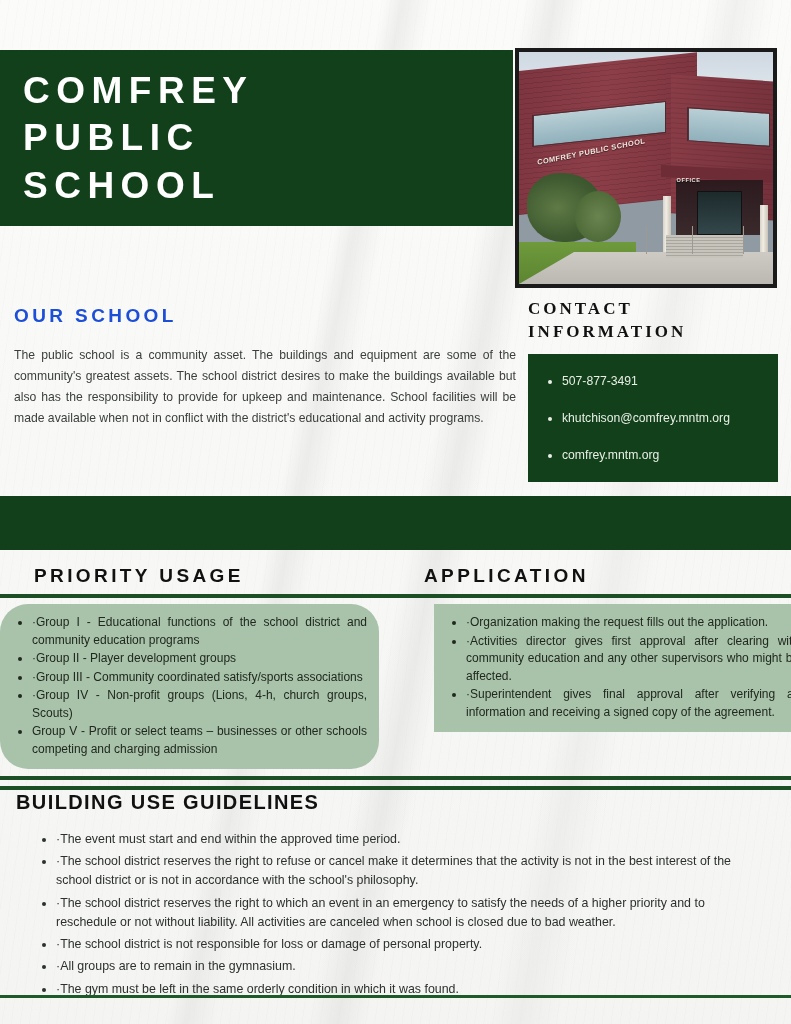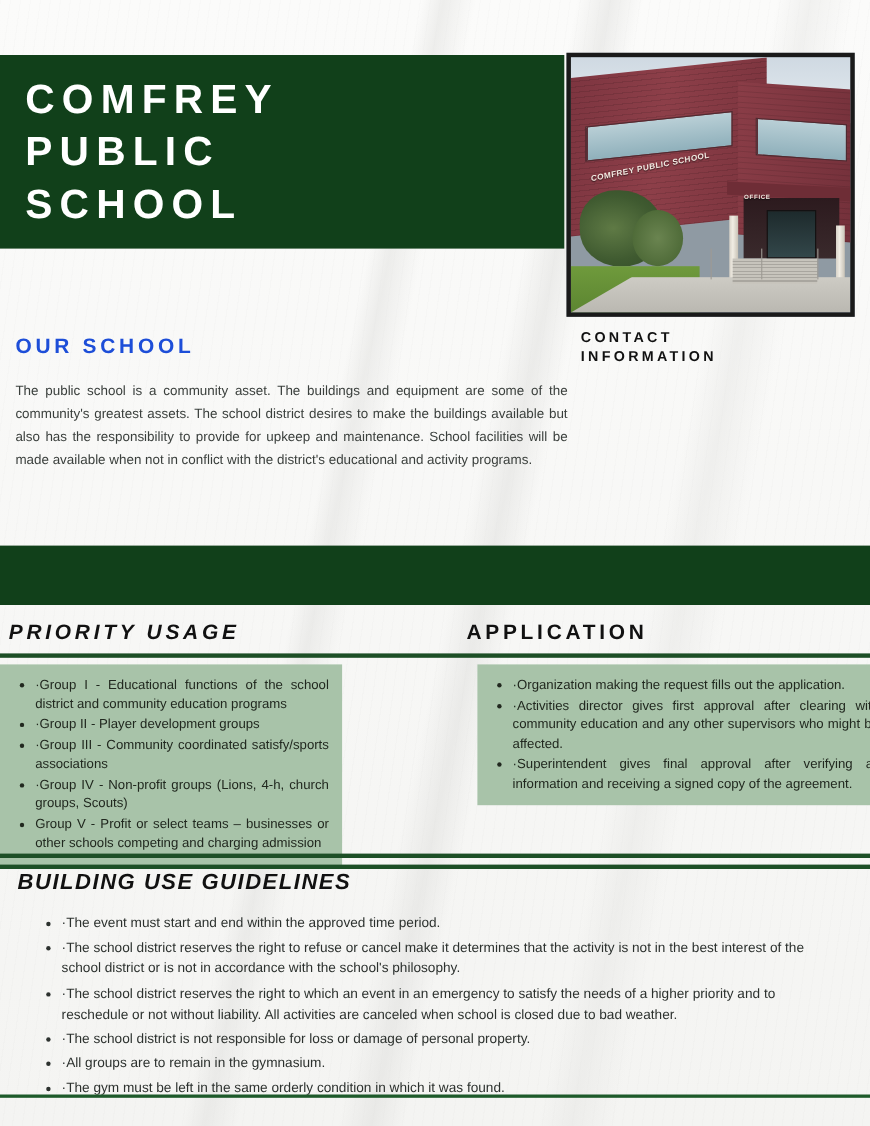--- a/index.html
+++ b/index.html
@@ -205,27 +205,28 @@
     line-height: 1.72;
     color: #3a3f3c;
     text-align: justify;
     margin: 0;
     width: 502px;
   }
 
   
   .contact { left: 528px; top: 298px; width: 250px; }
   .contact-title {
-    font-size: 13px;
+    font-size: 17px;
     font-weight: 700;
     color: #111111;
     letter-spacing: 3px;
     line-height: 1.34;
     margin: 0 0 10px 0;
     white-space: pre-line;
+    font-family: Liberation Serif, serif;
   }
   .contact-box {
     background: #11401a;
     width: 250px;
     padding: 18px 12px 16px 12px;
     box-sizing: border-box;
   }
   .contact-box ul {
     margin: 0;
     padding-left: 22px;
@@ -242,21 +243,21 @@
   
   .mid-band {
     left: 0;
     top: 496px;
     width: 791px;
     height: 54px;
     background: #11401a;
   }
 
   
-  .col-head-left  { left: 8px;  top: 565px; font-style: italic; }
+  .col-head-left  { left: 34px;  top: 565px; }
   .col-head-right { left: 424px; top: 565px; }
   .col-title {
     font-size: 19px;
     font-weight: 700;
     color: #111111;
     letter-spacing: 3.4px;
     margin: 0;
   }
   .rule-wide {
     left: 0;
@@ -273,22 +274,23 @@
     background: #1d5a2a;
   }
 
   .sage-box {
     background: #a8c3a9;
     box-sizing: border-box;
   }
   .box-priority {
     left: 0;
     top: 604px;
-    width: 311px;
+    width: 379px;
     padding: 10px 12px 10px 6px;
+    border-radius: 28px;
   }
   .box-application {
     left: 434px;
     top: 604px;
     width: 377px;
     padding: 10px 12px 10px 6px;
   }
   .sage-box ul {
     margin: 0;
     padding-left: 26px;
@@ -303,21 +305,20 @@
   }
 
   
   .guidelines-head { left: 16px; top: 791px; }
   .guidelines-title {
     font-size: 20px;
     font-weight: 700;
     color: #111111;
     letter-spacing: 1.4px;
     margin: 0;
-    font-style: italic;
   }
   .guidelines-body { left: 18px; top: 818px; width: 760px; }
   .guidelines-body ul {
     margin: 12px;
     padding-left: 26px;
     list-style: disc;
   }
   .guidelines-body li {
     font-size: 12.4px;
     line-height: 1.55;
@@ -362,20 +363,27 @@
 </div>
 
 <div class="layer our-school">
   <h2 class="sec-title">OUR SCHOOL</h2>
   <p class="body-copy">The public school is a community asset. The buildings and equipment are some of the community's greatest assets. The school district desires to make the buildings available but also has the responsibility to provide for upkeep and maintenance. School facilities will be made available when not in conflict with the district's educational and activity programs.</p>
 </div>
 
 <div class="layer contact">
   <h2 class="contact-title">CONTACT
 INFORMATION</h2>
+  <div class="contact-box">
+    <ul>
+      <li>507-877-3491</li>
+      <li>khutchison@comfrey.mntm.org</li>
+      <li>comfrey.mntm.org</li>
+    </ul>
+  </div>
 </div>
 
 <div class="layer mid-band"></div>
 
 <div class="layer col-head-left">
   <h2 class="col-title">PRIORITY USAGE</h2>
 </div>
 <div class="layer col-head-right">
   <h2 class="col-title">APPLICATION</h2>
 </div>

